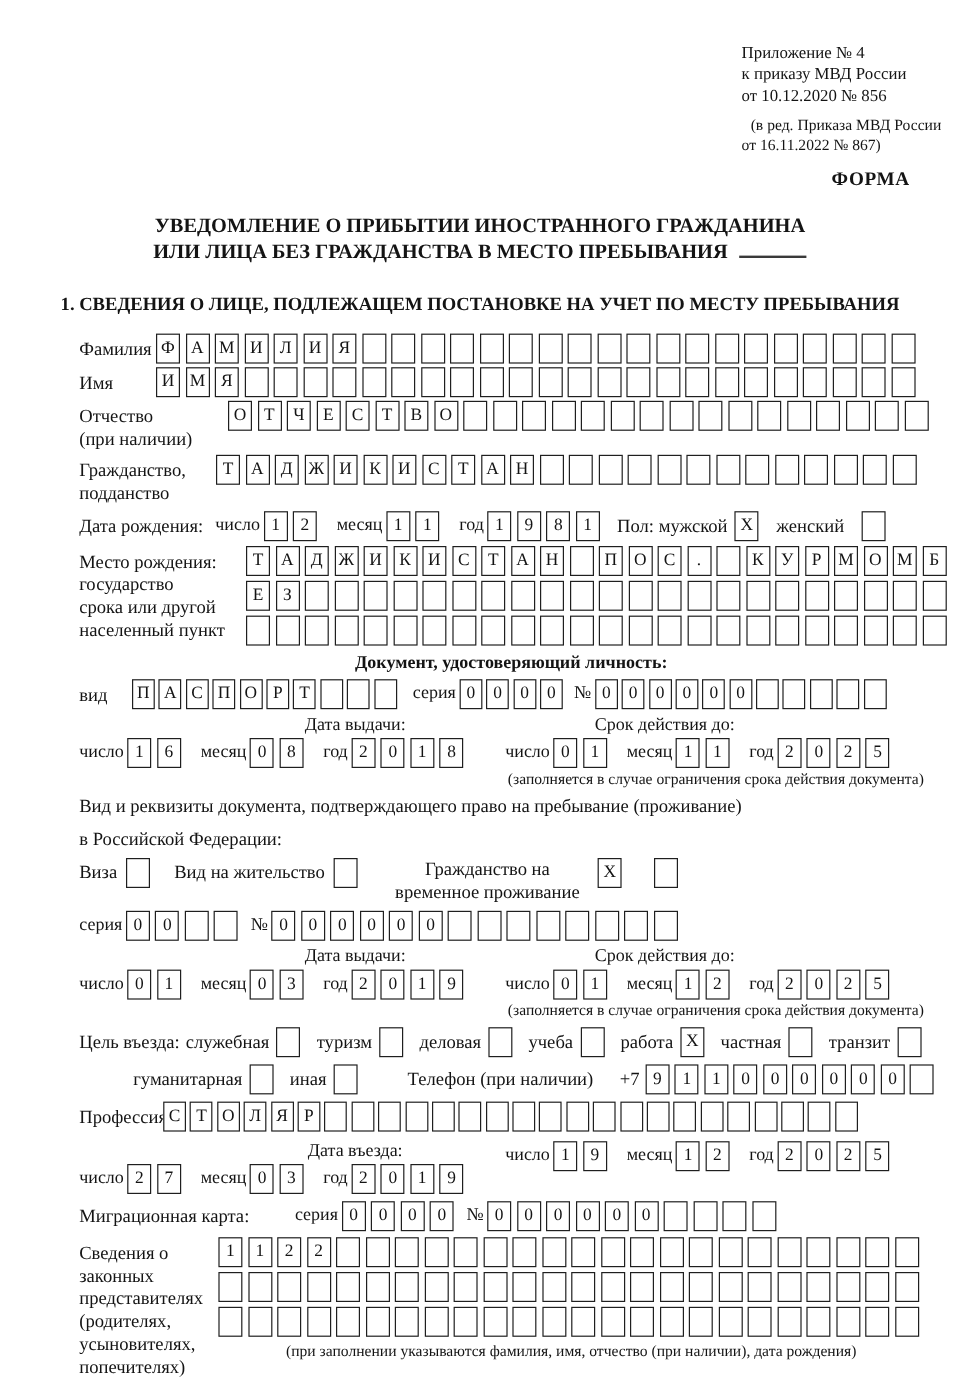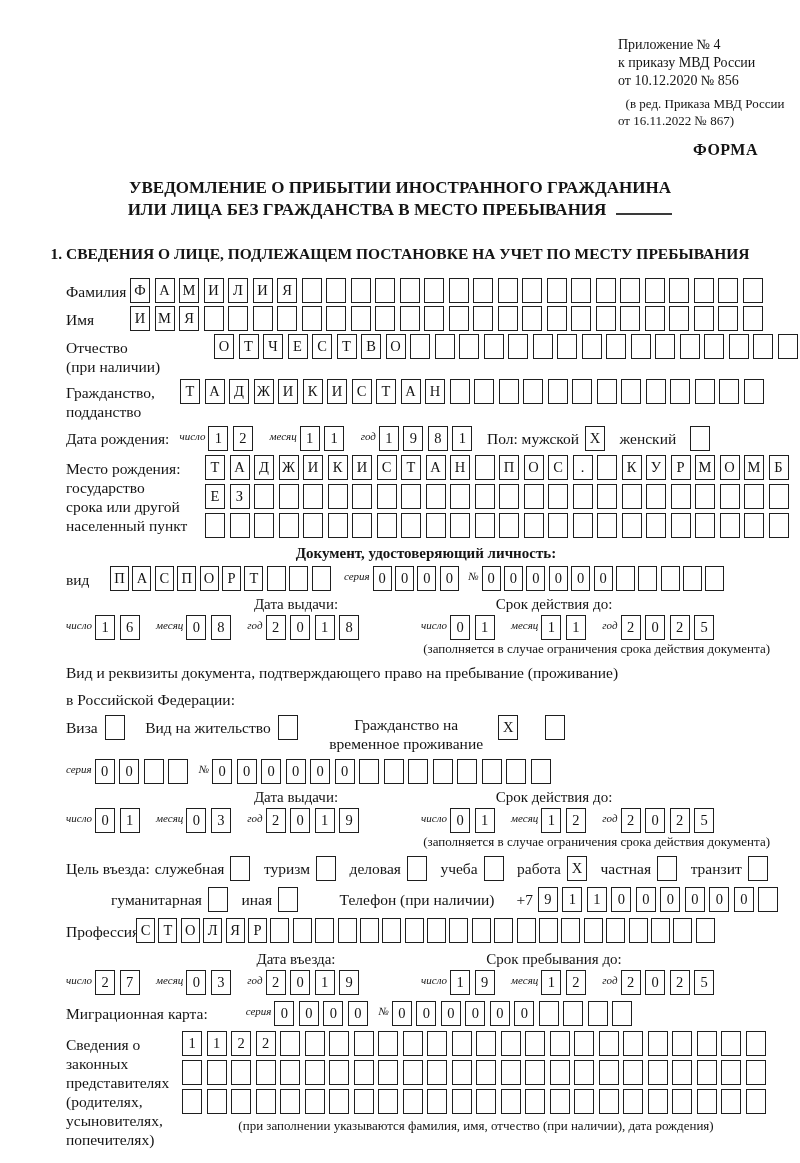--- a/index.html
+++ b/index.html
@@ -33,21 +33,21 @@
   .ml6 { margin-left:6px; } .ml10 { margin-left:10px; } .ml14 { margin-left:14px; } .mr5 { margin-right:5px; }
 
   
   .date-sec { display:flex; margin-top:5px; }
   .date-col1 { width:355px; flex:none; }
   .date-col2 { flex:1; }
   .date-head { font-size:15px; text-align:center; margin-bottom:2px; }
   .date-col1 .date-head { padding-left:105px; }
   .date-col2 .date-head { padding-right:105px; }
   .date-row { display:flex; align-items:flex-start; }
-  .dlabel { font-size:11px; padding-top:4px; flex:none; margin-right:3px;font-style:italic; }
+  .dlabel { font-size:15px; padding-top:4px; flex:none; margin-right:3px; }
   .dgap { margin-left:12px; }
   .note { font-size:13px; text-align:right; padding-right:22px; margin-top:1px; margin-bottom:4px; }
 
   .intro { font-size:15.5px; line-height:23px; margin-top:4px; }
 
   
   .opts { display:flex; align-items:flex-start; margin-top:4px; margin-bottom:6px; }
   .opt { display:flex; align-items:flex-start; }
   .opt .olabel { font-size:15.5px; padding-top:4px; margin-right:7px; }
   .opt .olabel-multi { font-size:15.5px; line-height:19px; text-align:center; margin-right:8px; }
@@ -139,21 +139,21 @@
         <span class="cell"></span>
         <span class="cell"></span>
         <span class="cell"></span>
         <span class="cell"></span>
         <span class="cell"></span>
         <span class="cell"></span>
         <span class="cell"></span>
       </div>
   </div>
 
-  <div class="frow" style="height:42px;gap:24px;">
+  <div class="frow" style="height:42px;">
     <div class="flabel w124">
       <span>Отчество</span>
       <span>(при наличии)</span>
     </div>
     <div class="cells">
         <span class="cell">О</span>
         <span class="cell">Т</span>
         <span class="cell">Ч</span>
         <span class="cell">Е</span>
         <span class="cell">С</span>
@@ -645,21 +645,20 @@
         <span class="dlabel dgap">год</span>
         <span class="cells">
             <span class="cell">2</span>
             <span class="cell">0</span>
             <span class="cell">1</span>
             <span class="cell">9</span>
           </span>
       </div>
     </div>
     <div class="date-col2">
-      <div class="date-head">Срок пребывания до:</div>
       <div class="date-row">
         <span class="dlabel">число</span>
         <span class="cells">
             <span class="cell">1</span>
             <span class="cell">9</span>
           </span>
         <span class="dlabel dgap">месяц</span>
         <span class="cells">
             <span class="cell">1</span>
             <span class="cell">2</span>

